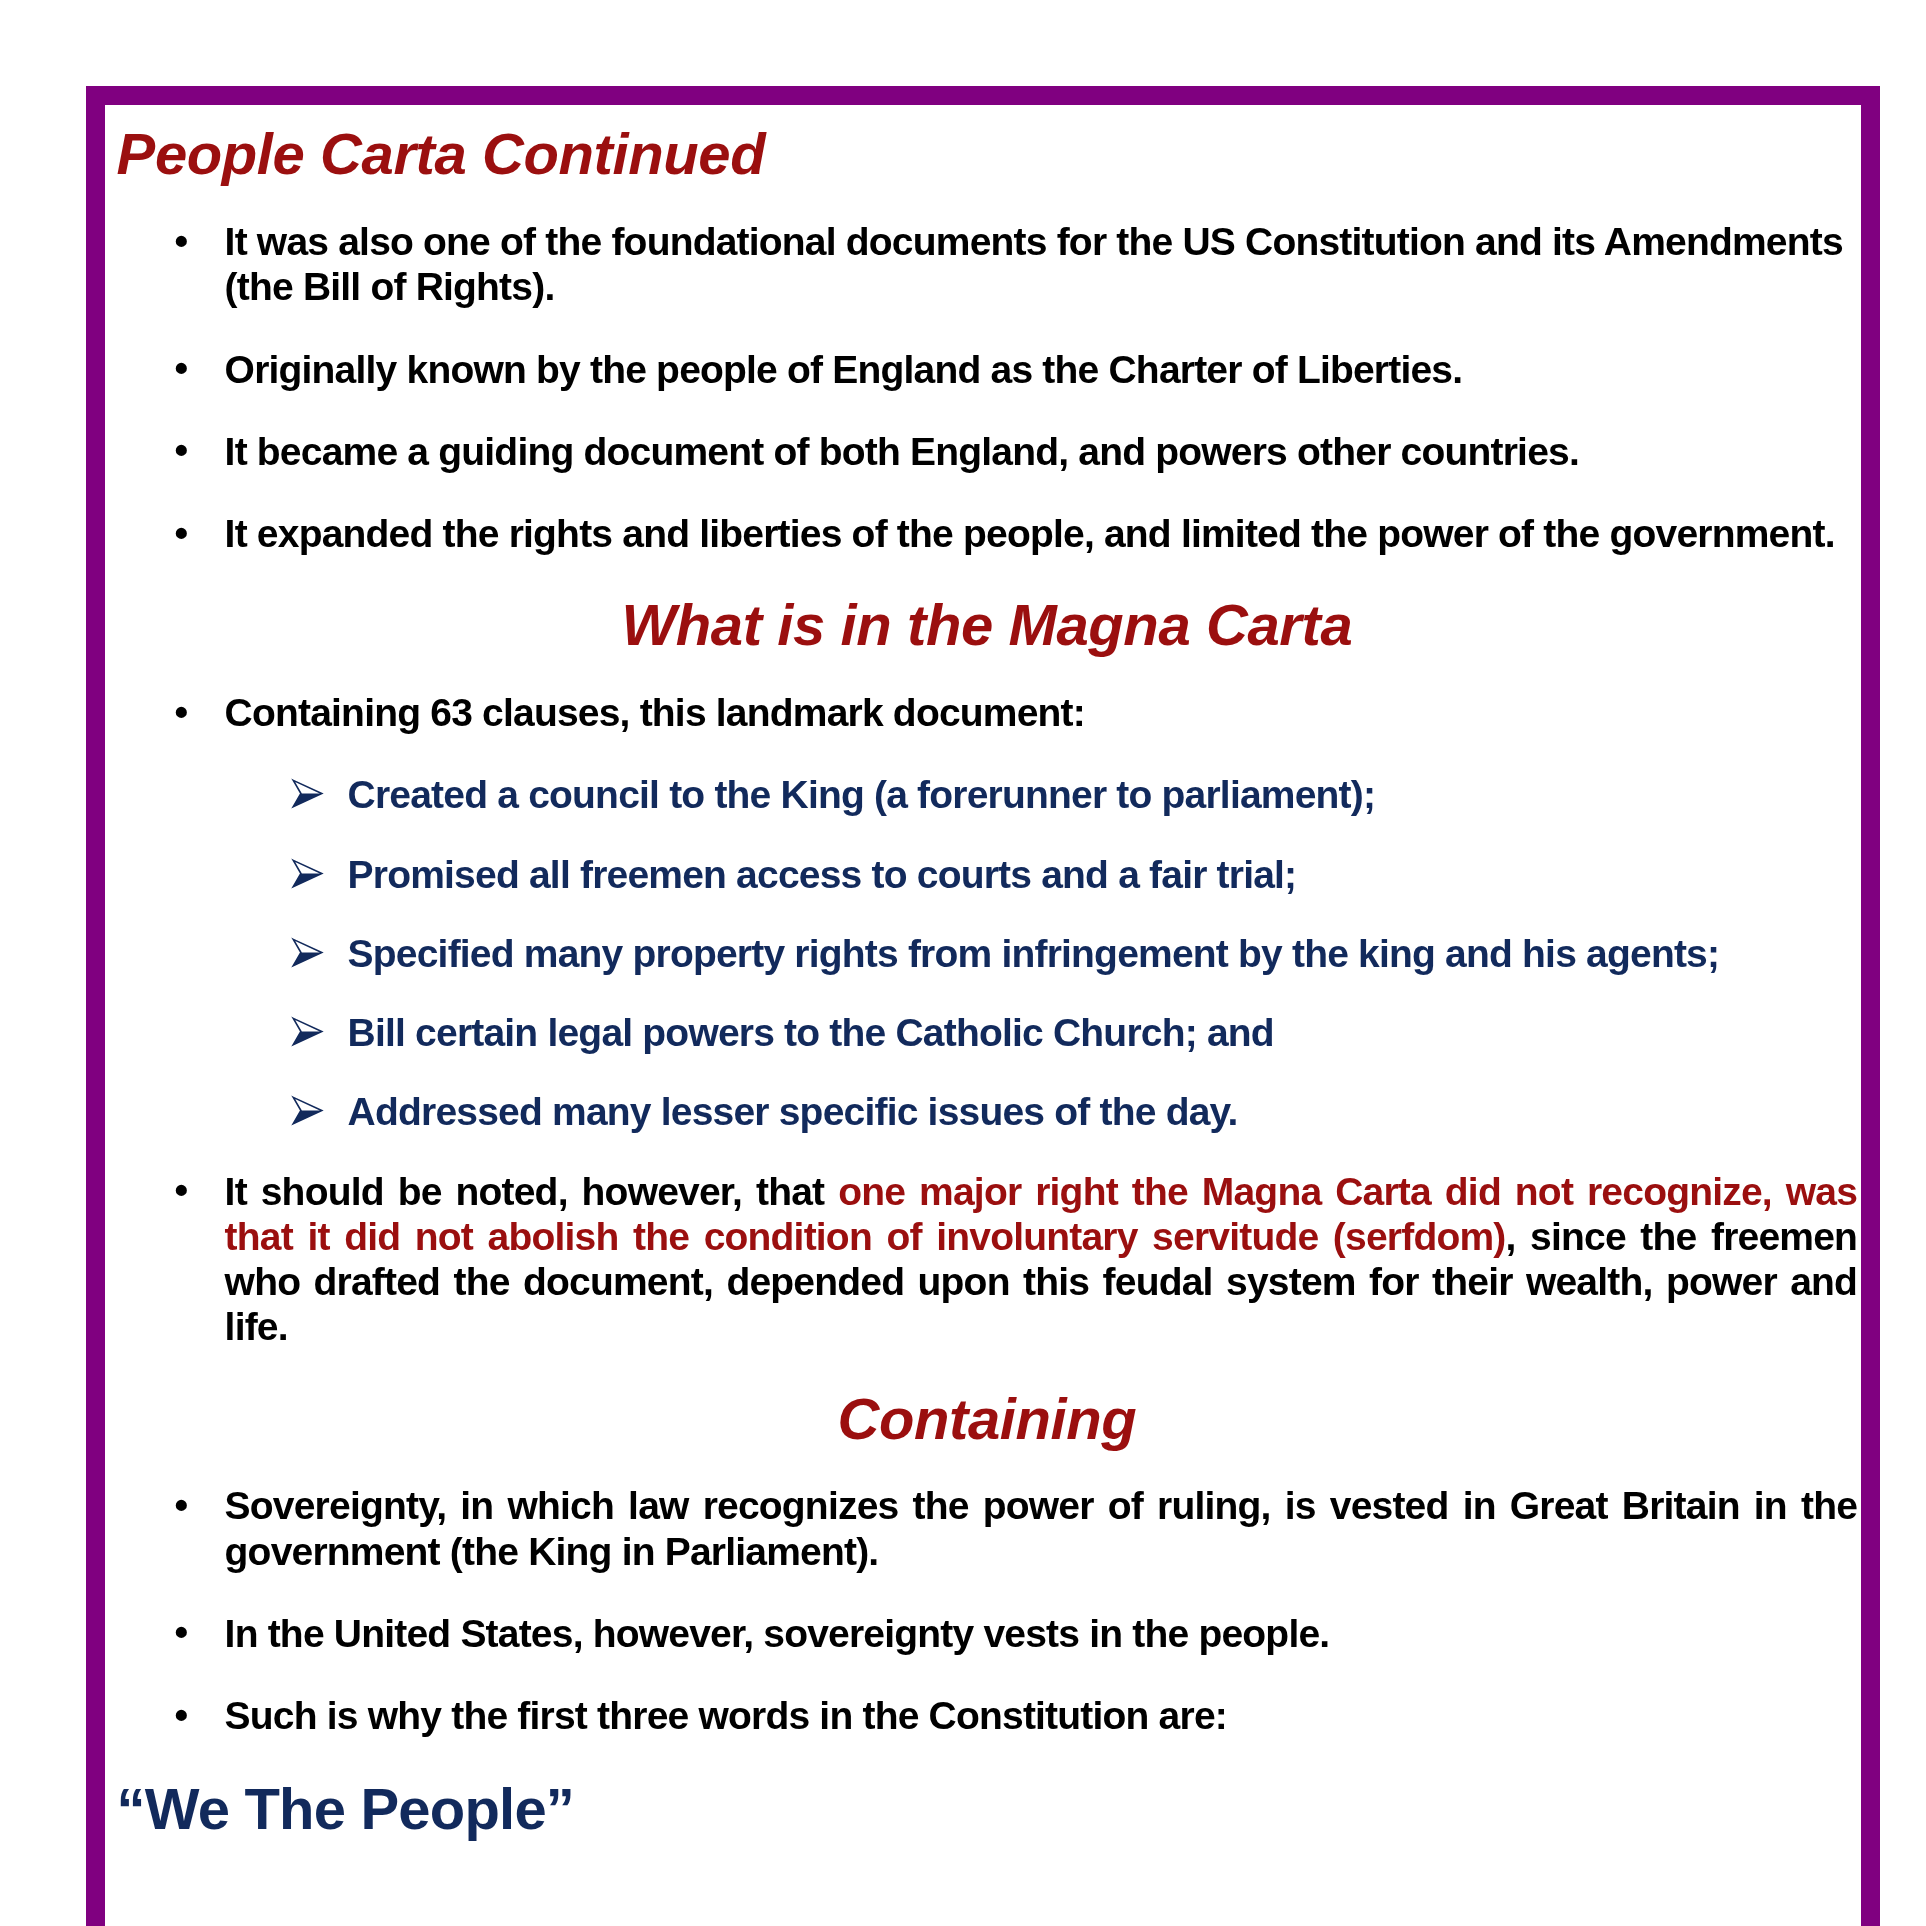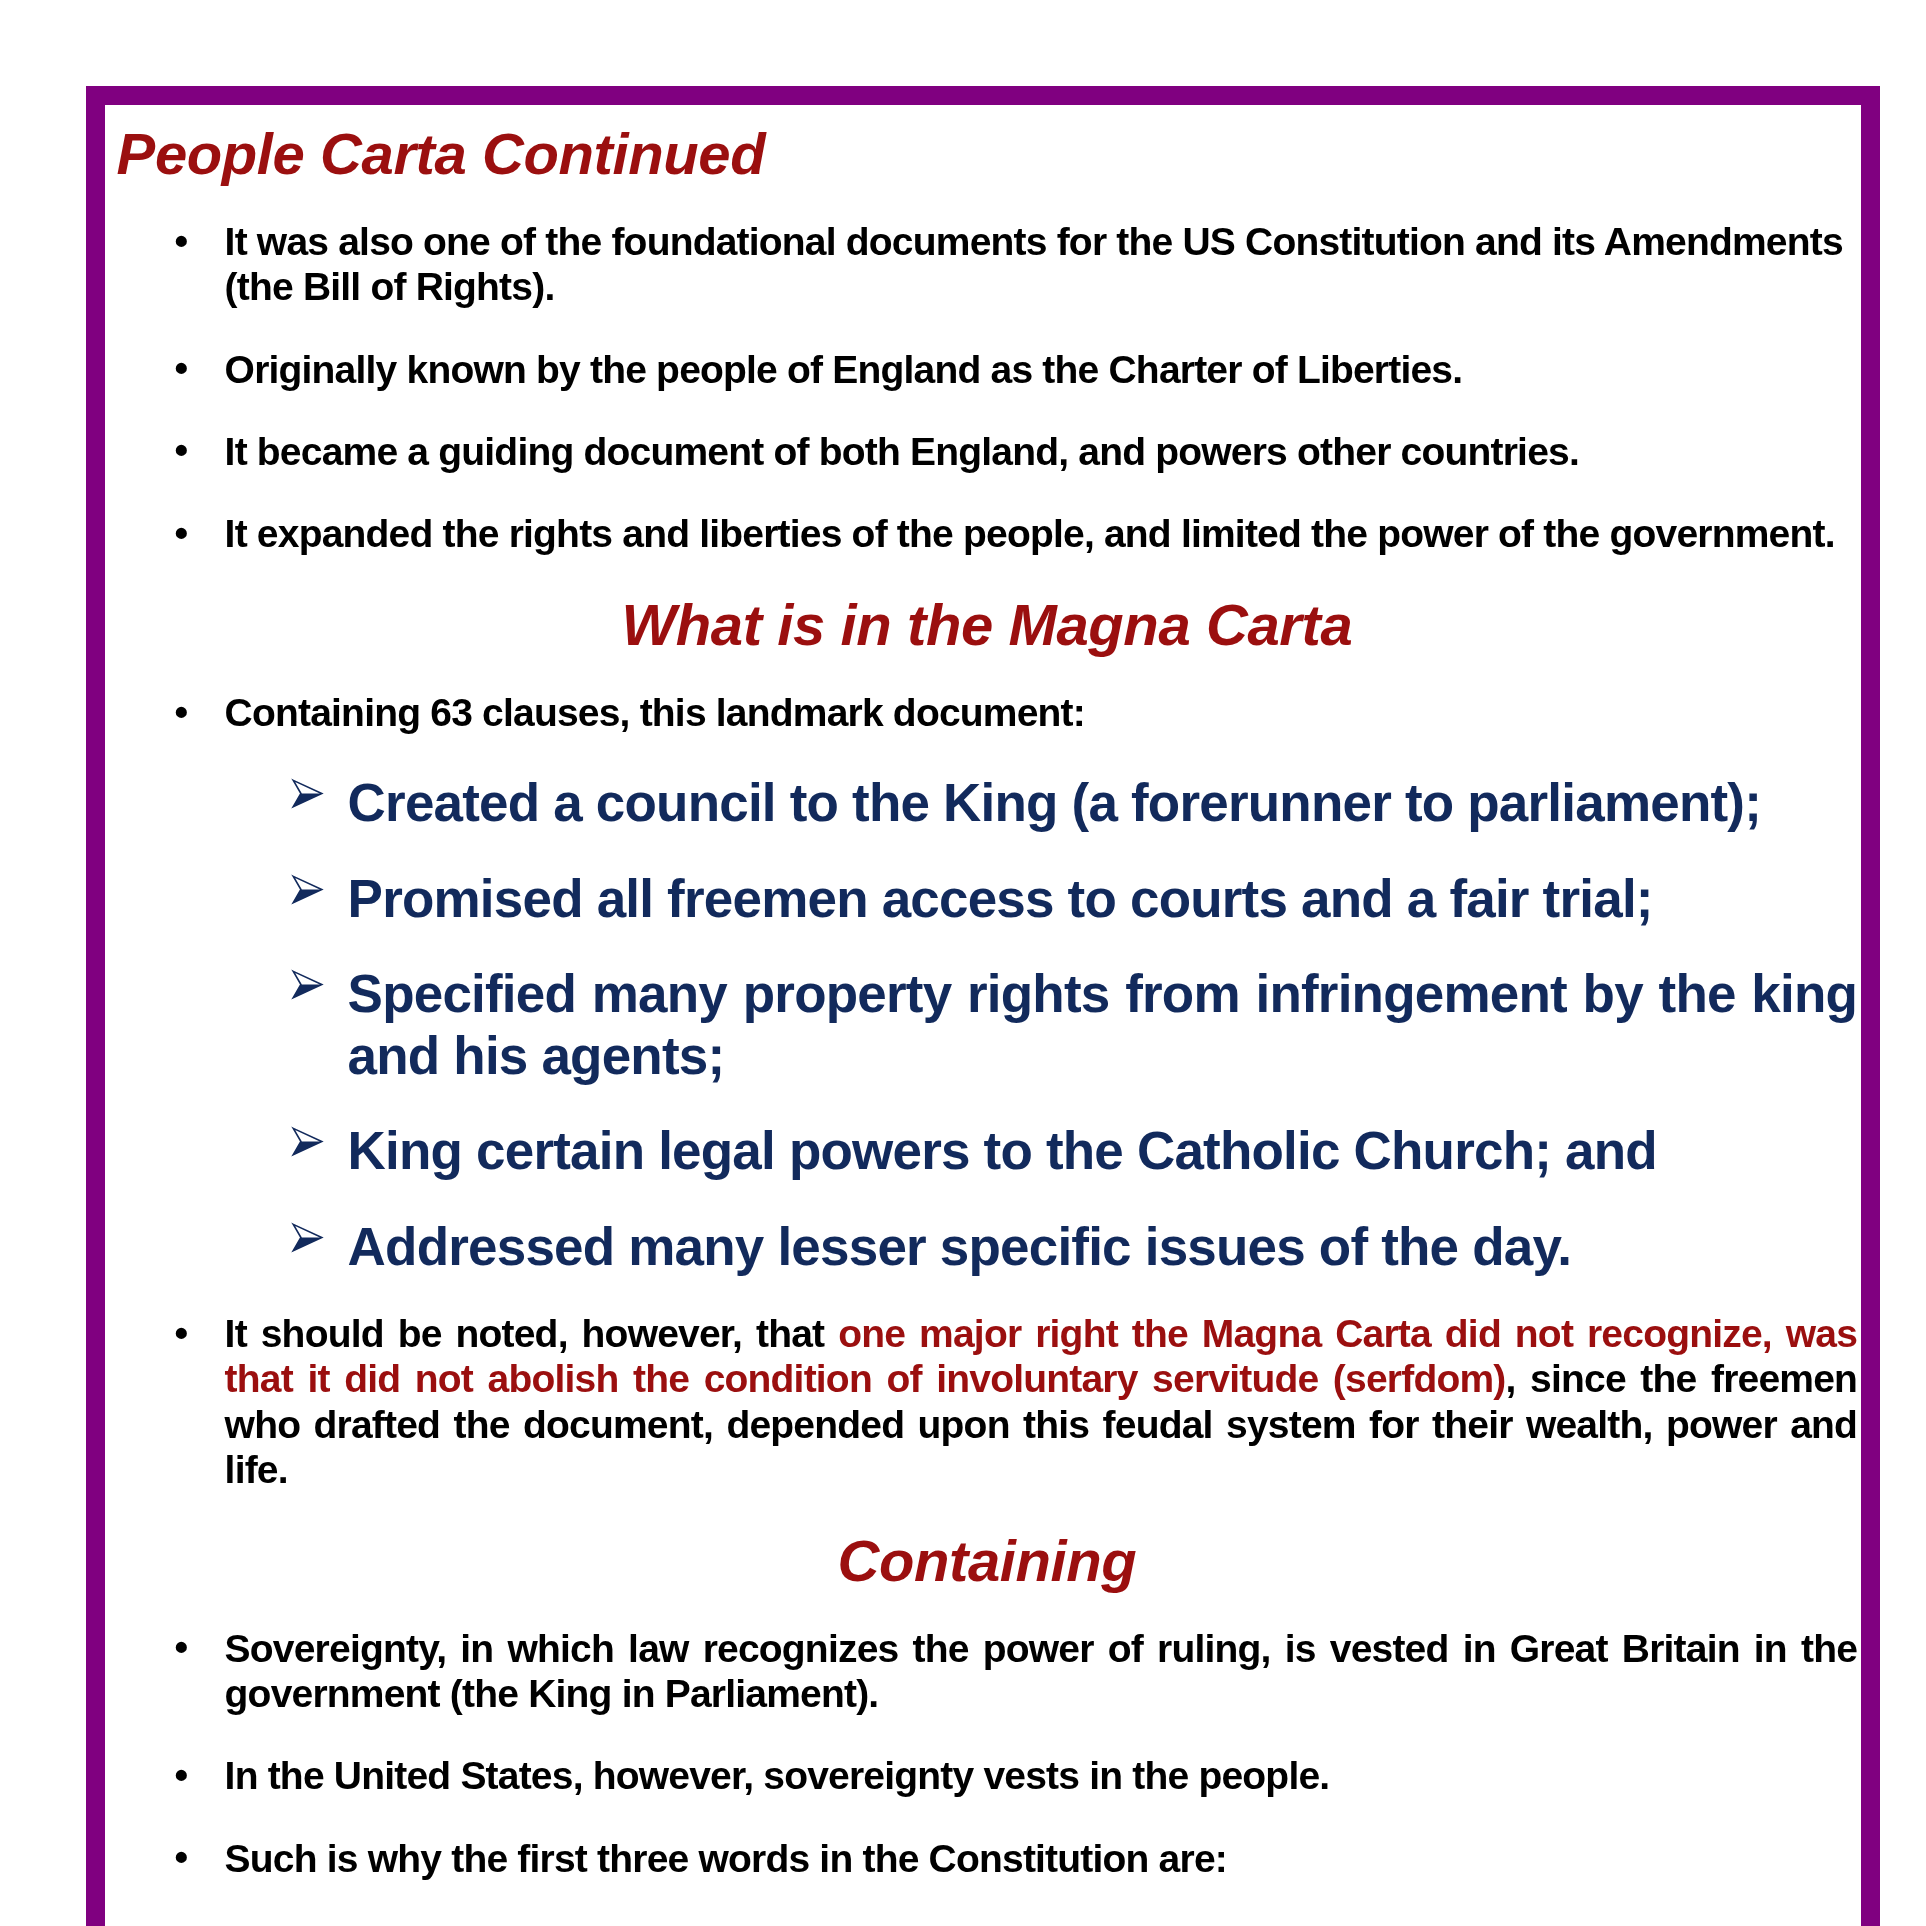--- a/index.html
+++ b/index.html
@@ -44,21 +44,21 @@
     margin:0 0 37px 0;
     text-align:left;
   }
   .b .dot{
     position:absolute;
     left:58px;top:-1.5px;
     font-size:1em;
   }
   .sb{
     position:relative;
-    font-size:53px;
+    font-size:39px;
     font-weight:700;
     line-height:1.16;
     letter-spacing:-0.8px;
     color:var(--navy-blue);
     padding-left:231px;
     margin:0 0 34px 0;
     text-align:justify;
   }
   .sb .arrow{
     position:absolute;
@@ -108,21 +108,21 @@
 
   <p class="sb"><svg class="arrow" viewBox="0 0 64 64">
         <path d="M6 8 L58 32 L6 56 L20 32 Z" fill="none" stroke="#122A5C" stroke-width="3"></path>
         <path d="M6 56 L58 32 L20 32 Z" fill="#122A5C"></path>
       </svg><span>Specified many property rights from infringement by the king and his agents;</span></p>
 
 
   <p class="sb"><svg class="arrow" viewBox="0 0 64 64">
         <path d="M6 8 L58 32 L6 56 L20 32 Z" fill="none" stroke="#122A5C" stroke-width="3"></path>
         <path d="M6 56 L58 32 L20 32 Z" fill="#122A5C"></path>
-      </svg><span>King certain legal powers to the Catholic Church; and</span></p>
+      </svg><span>Bill certain legal powers to the Catholic Church; and</span></p>
 
   <p class="sb"><svg class="arrow" viewBox="0 0 64 64">
         <path d="M6 8 L58 32 L6 56 L20 32 Z" fill="none" stroke="#122A5C" stroke-width="3"></path>
         <path d="M6 56 L58 32 L20 32 Z" fill="#122A5C"></path>
       </svg><span>Addressed many lesser specific issues of the day.</span></p>
 
   <p class="b note"><span class="dot">•</span><span>It should be noted, however, that </span><span class="red">one major right the Magna Carta did not recognize, was that it did not abolish the condition of involuntary servitude (serfdom)</span><span>, since the freemen who drafted the document, depended upon this feudal system for their wealth, power and life.</span></p>
 
   <h1 class="mid">Containing</h1>
 

